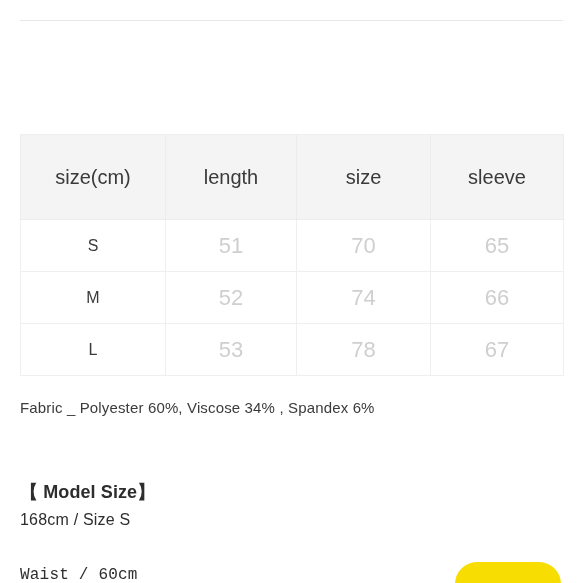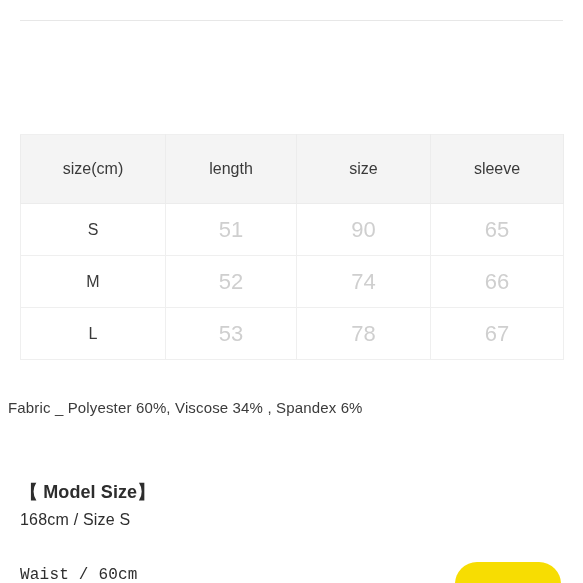--- a/index.html
+++ b/index.html
@@ -60,28 +60,28 @@
     table-layout: fixed;
   }
   table.size-table col.c0 { width: 145px; }
   table.size-table col.c1 { width: 131px; }
   table.size-table col.c2 { width: 134px; }
   table.size-table col.c3 { width: 133px; }
 
   table.size-table th {
     height: 52px;
     background: #f4f4f4;
-    font-size: 16px;
+    font-size: 20px;
     font-weight: normal;
     color: #3a3a3a;
     text-align: center;
     vertical-align: middle;
     border: 1px solid #ececec;
     border-top: 1px solid #efefef;
-    padding: 8px;
+    padding: 16px;
   }
   table.size-table td {
     height: 51px;
     background: #ffffff;
     text-align: center;
     vertical-align: middle;
     border: 1px solid #efefef;
     padding: 0;
   }
   td.size-label {
@@ -89,21 +89,21 @@
     color: #3a3a3a;
   }
   td.size-value {
     font-size: 22px;
     color: #cfcfcf;
   }
 
   
   .fabric-line {
     position: absolute;
-    left: 8px;
+    left: 20px;
     top: 399px;
     font-size: 15px;
     color: #3b3b3b;
     white-space: nowrap;
     letter-spacing: 0.15px;
   }
 
   
   .model-line {
     position: absolute;
@@ -149,21 +149,21 @@
           <th>size(cm)</th>
           <th>length</th>
           <th>size</th>
           <th>sleeve</th>
         </tr>
       </thead>
       <tbody>
         <tr>
           <td class="size-label">S</td>
           <td class="size-value">51</td>
-          <td class="size-value">90</td>
+          <td class="size-value">70</td>
           <td class="size-value">65</td>
         </tr>
         <tr>
           <td class="size-label">M</td>
           <td class="size-value">52</td>
           <td class="size-value">74</td>
           <td class="size-value">66</td>
         </tr>
         <tr>
           <td class="size-label">L</td>

